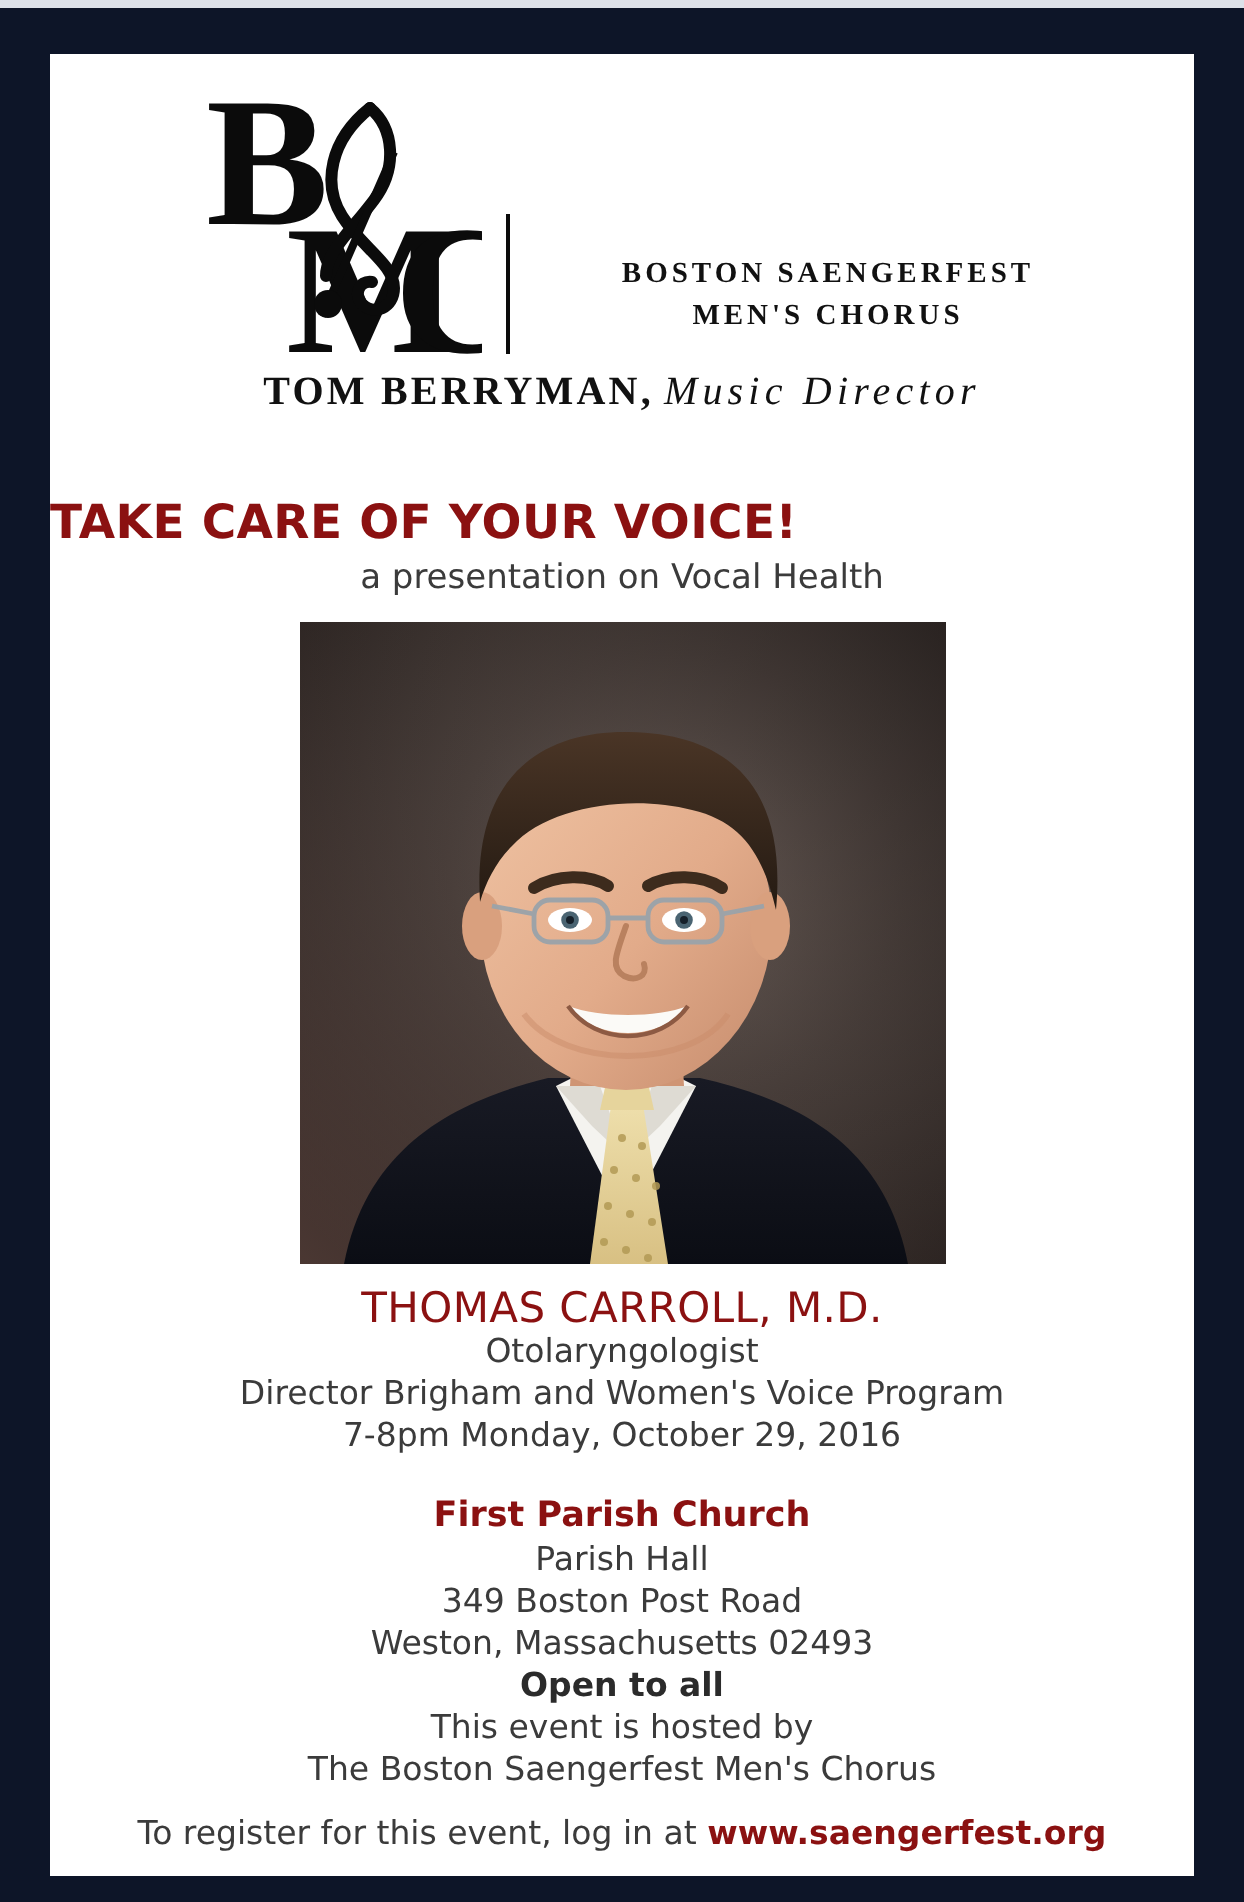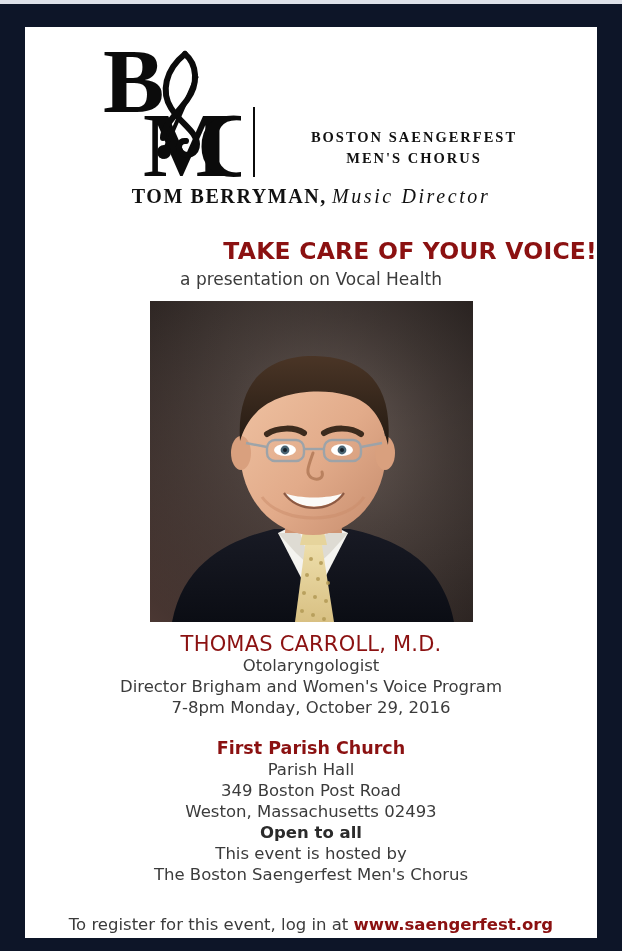--- a/index.html
+++ b/index.html
@@ -91,22 +91,22 @@
     letter-spacing: 1.6px;
   }
   #director-role {
     font-style: italic;
     font-weight: 400;
     letter-spacing: 2.6px;
   }
 
   
   #headline {
-    margin-top: 12px;
-    text-align: right;
+    margin-top: 22px;
+    text-align: left;
     color: #8b1111;
     font-family: "DejaVu Sans", sans-serif;
     font-weight: 700;
     font-size: 23.5px;
     letter-spacing: 0.2px;
   }
   #subhead {
     margin-top: 4px;
     text-align: center;
     color: #3b3b3b;
@@ -159,21 +159,21 @@
     text-align: center;
   }
   .vn-bold {
     color: #2b2b2b;
     font-size: 16.5px;
     font-weight: 700;
   }
 
   
   #footer {
-    margin-top: 30px;
+    margin-top: 12px;
     text-align: center;
     color: #3b3b3b;
     font-size: 16.5px;
   }
   #footer-url {
     color: #8b1111;
     font-weight: 700;
   }
 </style>
 </head>

